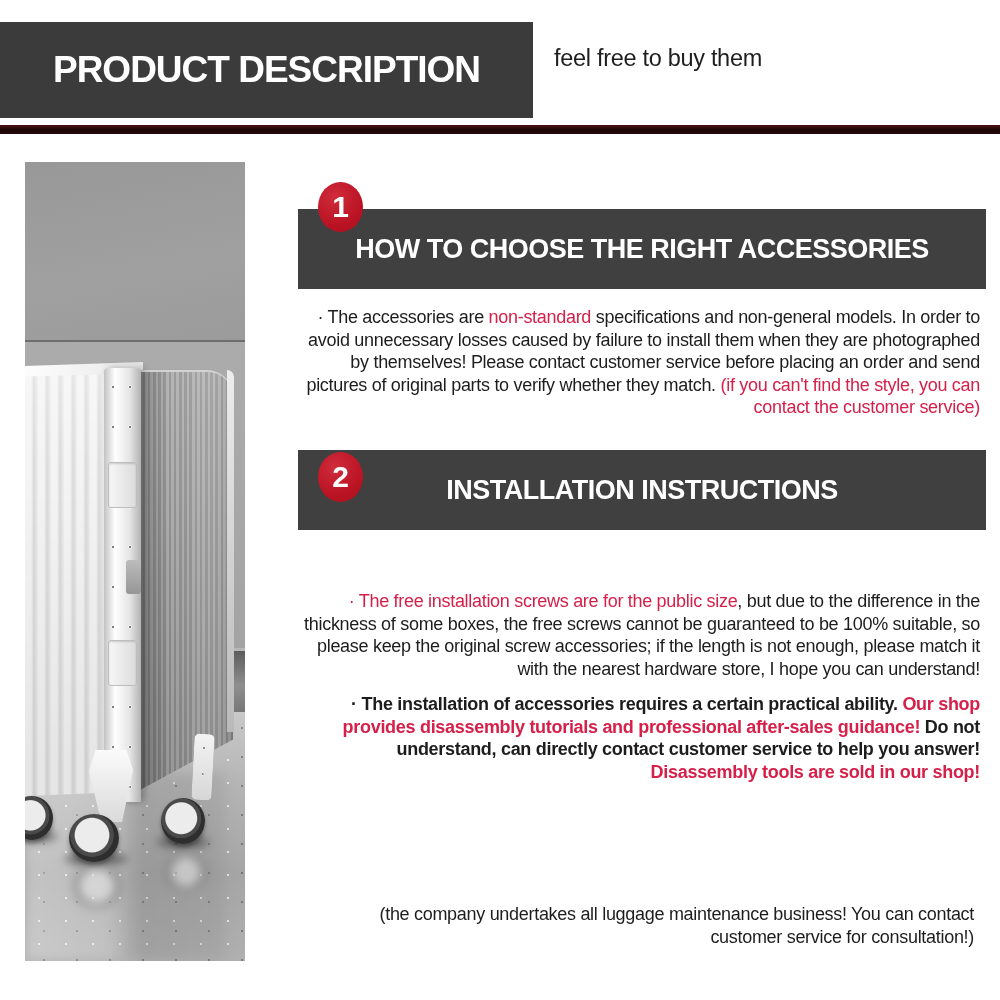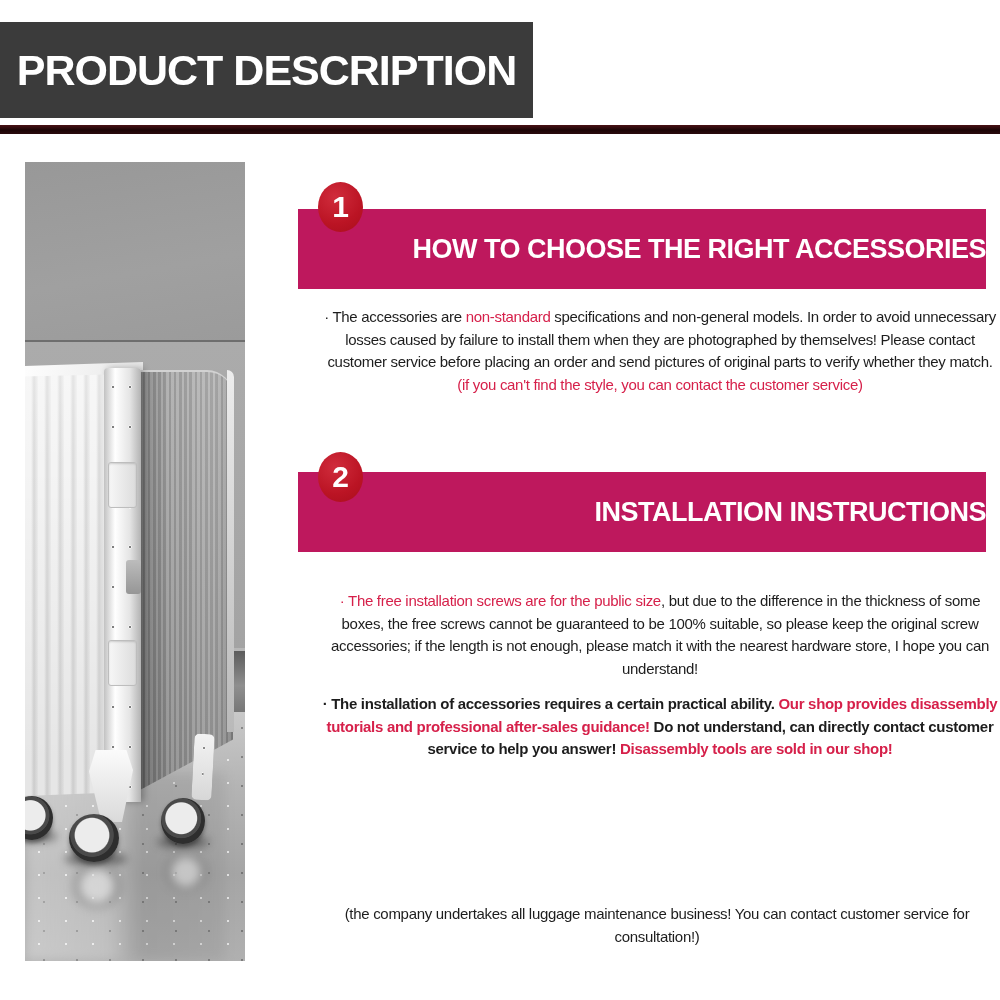--- a/index.html
+++ b/index.html
@@ -9,21 +9,21 @@
     font-family:"Liberation Sans", sans-serif; color:#1d1d1d;
   }
   .abs { position:absolute; }
 
   
   .header-box {
     left:0; top:22px; width:533px; height:96px; background:#3b3b3b;
     display:flex; align-items:center; justify-content:center;
   }
   .header-title {
-    color:#ffffff; font-size:43px; font-weight:bold; letter-spacing:-1px; white-space:nowrap;
+    color:#ffffff; font-size:37px; font-weight:bold; letter-spacing:-1px; white-space:nowrap;
   }
   .tagline {
     left:554px; top:44px; width:420px;
     font-size:23.5px; line-height:29px; color:#1e1e1e; letter-spacing:-0.3px;
   }
   .tagline span { display:block; }
 
   .divider {
     left:0; top:125px; width:1000px; height:9px;
     background:linear-gradient(180deg,#4a1216 0%,#1c0405 55%,#2a0b0d 100%);
@@ -33,33 +33,33 @@
   .badge {
     width:45px; height:50px; border-radius:50%;
     background:radial-gradient(circle at 38% 30%, #d02c3c 0%, #bb1424 60%, #a90e1d 100%);
     color:#fff; font-size:30px; font-weight:bold;
     display:flex; align-items:center; justify-content:center;
     z-index:5;
   }
   .badge-1 { left:318px; top:182px; }
   .badge-2 { left:318px; top:452px; }
   .banner {
-    left:298px; width:688px; height:80px; background:#be185d;
-    display:flex; align-items:center; justify-content:flex-end; z-index:4;
+    left:298px; width:688px; height:80px; background:#404040;
+    display:flex; align-items:center; justify-content:center; z-index:4;
   }
   .banner-1 { top:209px; }
-  .banner-2 { top:472px; }
+  .banner-2 { top:450px; }
   .banner-title {
     color:#ffffff; font-size:27px; font-weight:bold; letter-spacing:-0.5px; white-space:nowrap;
   }
 
   
   .body-text {
-    left:304px; width:676px; font-size:15px; line-height:22.5px;
-    letter-spacing:-0.3px; color:#1d1d1d; text-align:center;margin-left:18px;
+    left:304px; width:676px; font-size:18px; line-height:22.5px;
+    letter-spacing:-0.3px; color:#1d1d1d; text-align:right;
   }
   .para-1  { top:306px; }
   .para-2a { top:590px; }
   .para-2b { top:693px;font-weight:bold; }
   .footer-note { top:903px; width:670px; }
   .seg-red { color:#d6204a; }
 
   
   .photo { left:25px; top:162px; width:220px; height:799px; background:#9e9e9e; overflow:hidden; }
   .photo .abs { position:absolute; }
@@ -133,20 +133,21 @@
   .wheel-center { left:44px;  top:652px; width:50px; height:48px; }
   .wheel-right  { left:136px; top:636px; width:44px; height:46px; }
 </style>
 </head>
 <body>
 
 <div class="abs header-box">
   <div class="header-title">PRODUCT DESCRIPTION</div>
 </div>
 <div class="abs tagline">
+  <span>feel free to buy them</span>
 </div>
 <div class="abs divider"></div>
 
 <div class="abs photo">
   <div class="abs wall-top"></div>
   <div class="abs wall-seam"></div>
   <div class="abs wall-bottom"></div>
   <div class="abs baseboard"></div>
   <div class="abs floor"></div>
   <div class="abs refl-case"></div>

